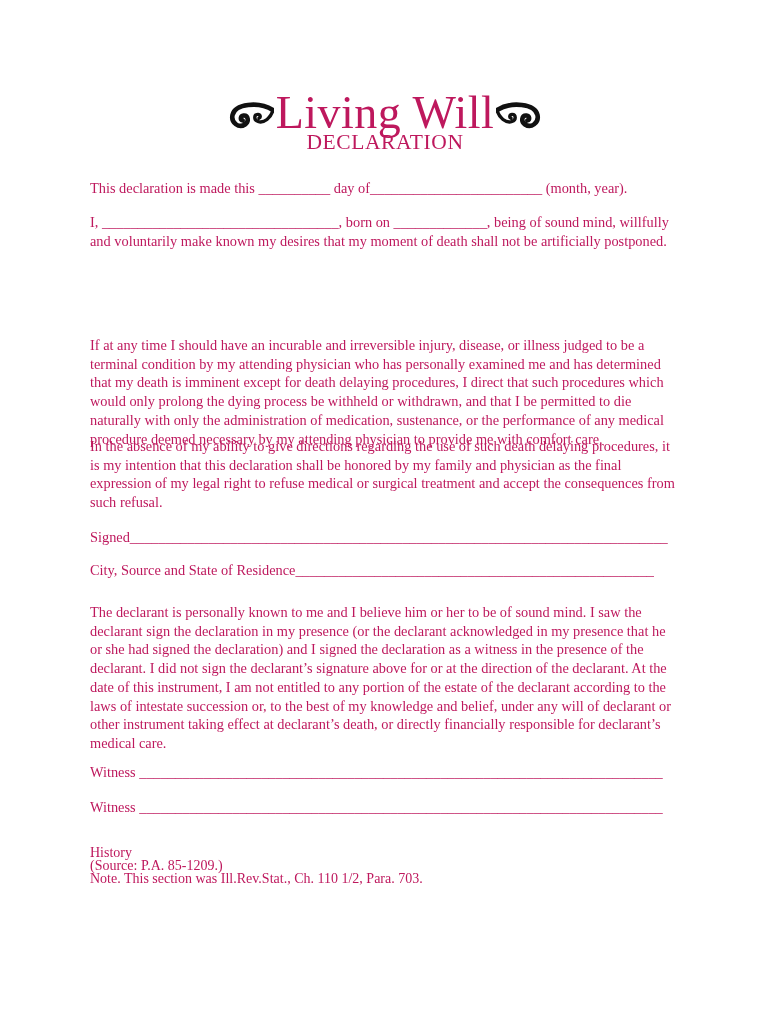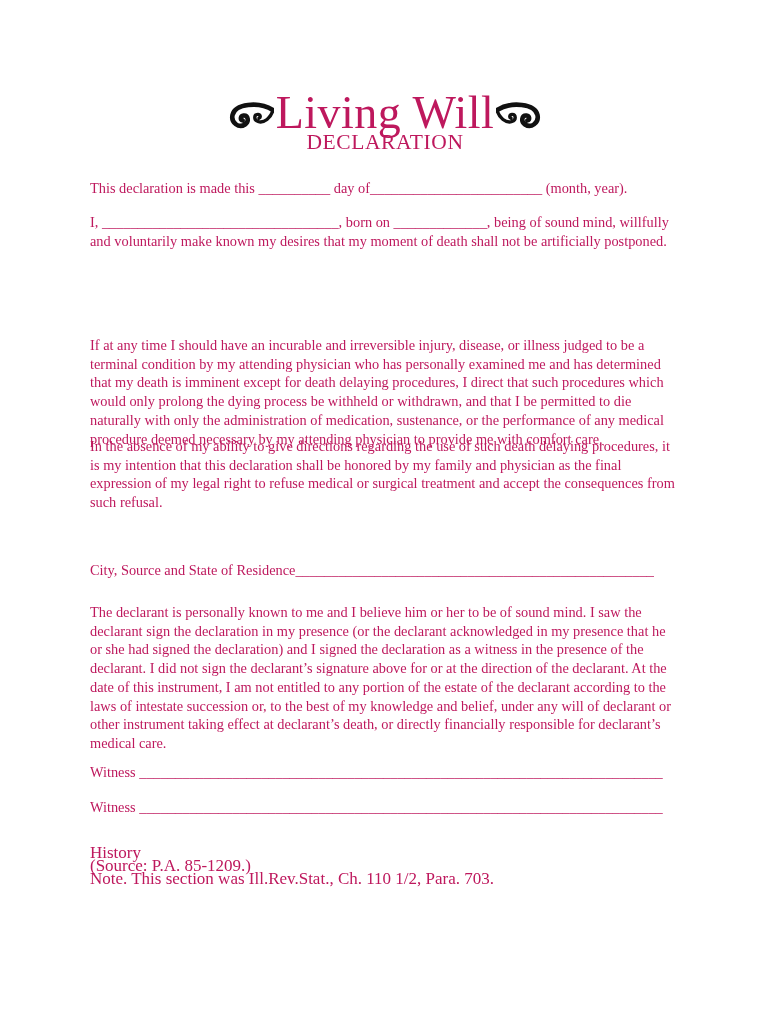--- a/index.html
+++ b/index.html
@@ -66,21 +66,21 @@
   }
   .p-date      { top: 179px; }
   .p-declare   { top: 213px; }
   .p-directive { top: 304px; margin-top: 32px; }
   .p-intent    { top: 437px; }
   .l-signed    { top: 528px; }
   .l-city      { top: 561px; }
   .p-witstate  { top: 603px; }
   .l-witness1  { top: 763px; }
   .l-witness2  { top: 798px; }
-  .history     { top: 847px; font-size: 17px; line-height: 12.8px; }
+  .history     { top: 847px; font-size: 14px; line-height: 12.8px; }
   .history div { white-space: nowrap; }
   .rev         { top: 914px; font-size: 14.6px; }
 </style>
 </head>
 <body>
 
 <div class="page">
 
   <div class="title-row">
     <span class="fleuron">
@@ -105,20 +105,21 @@
   <div class="doc-subtitle">DECLARATION</div>
 
   <div class="block para p-date oneline">This declaration is made this __________ day of________________________ (month, year).</div>
 
   <div class="block para p-declare">I, _________________________________, born on _____________, being of sound mind, willfully and voluntarily make known my desires that my moment of death shall not be artificially postponed.</div>
 
   <div class="block para p-directive">If at any time I should have an incurable and irreversible injury, disease, or illness judged to be a terminal condition by my attending physician who has personally examined me and has determined that my death is imminent except for death delaying procedures, I direct that such procedures which would only prolong the dying process be withheld or withdrawn, and that I be permitted to die naturally with only the administration of medication, sustenance, or the performance of any medical procedure deemed necessary by my attending physician to provide me with comfort care.</div>
 
   <div class="block para p-intent">In the absence of my ability to give directions regarding the use of such death delaying procedures, it is my intention that this declaration shall be honored by my family and physician as the final expression of my legal right to refuse medical or surgical treatment and accept the consequences from such refusal.</div>
 
+  <div class="block oneline l-signed">Signed___________________________________________________________________________</div>
 
   <div class="block oneline l-city">City, Source and State of Residence__________________________________________________</div>
 
   <div class="block para p-witstate">The declarant is personally known to me and I believe him or her to be of sound mind. I saw the declarant sign the declaration in my presence (or the declarant acknowledged in my presence that he or she had signed the declaration) and I signed the declaration as a witness in the presence of the declarant. I did not sign the declarant’s signature above for or at the direction of the declarant. At the date of this instrument, I am not entitled to any portion of the estate of the declarant according to the laws of intestate succession or, to the best of my knowledge and belief, under any will of declarant or other instrument taking effect at declarant’s death, or directly financially responsible for declarant’s medical care.</div>
 
   <div class="block oneline l-witness1">Witness _________________________________________________________________________</div>
 
   <div class="block oneline l-witness2">Witness _________________________________________________________________________</div>
 
   <div class="block history">

